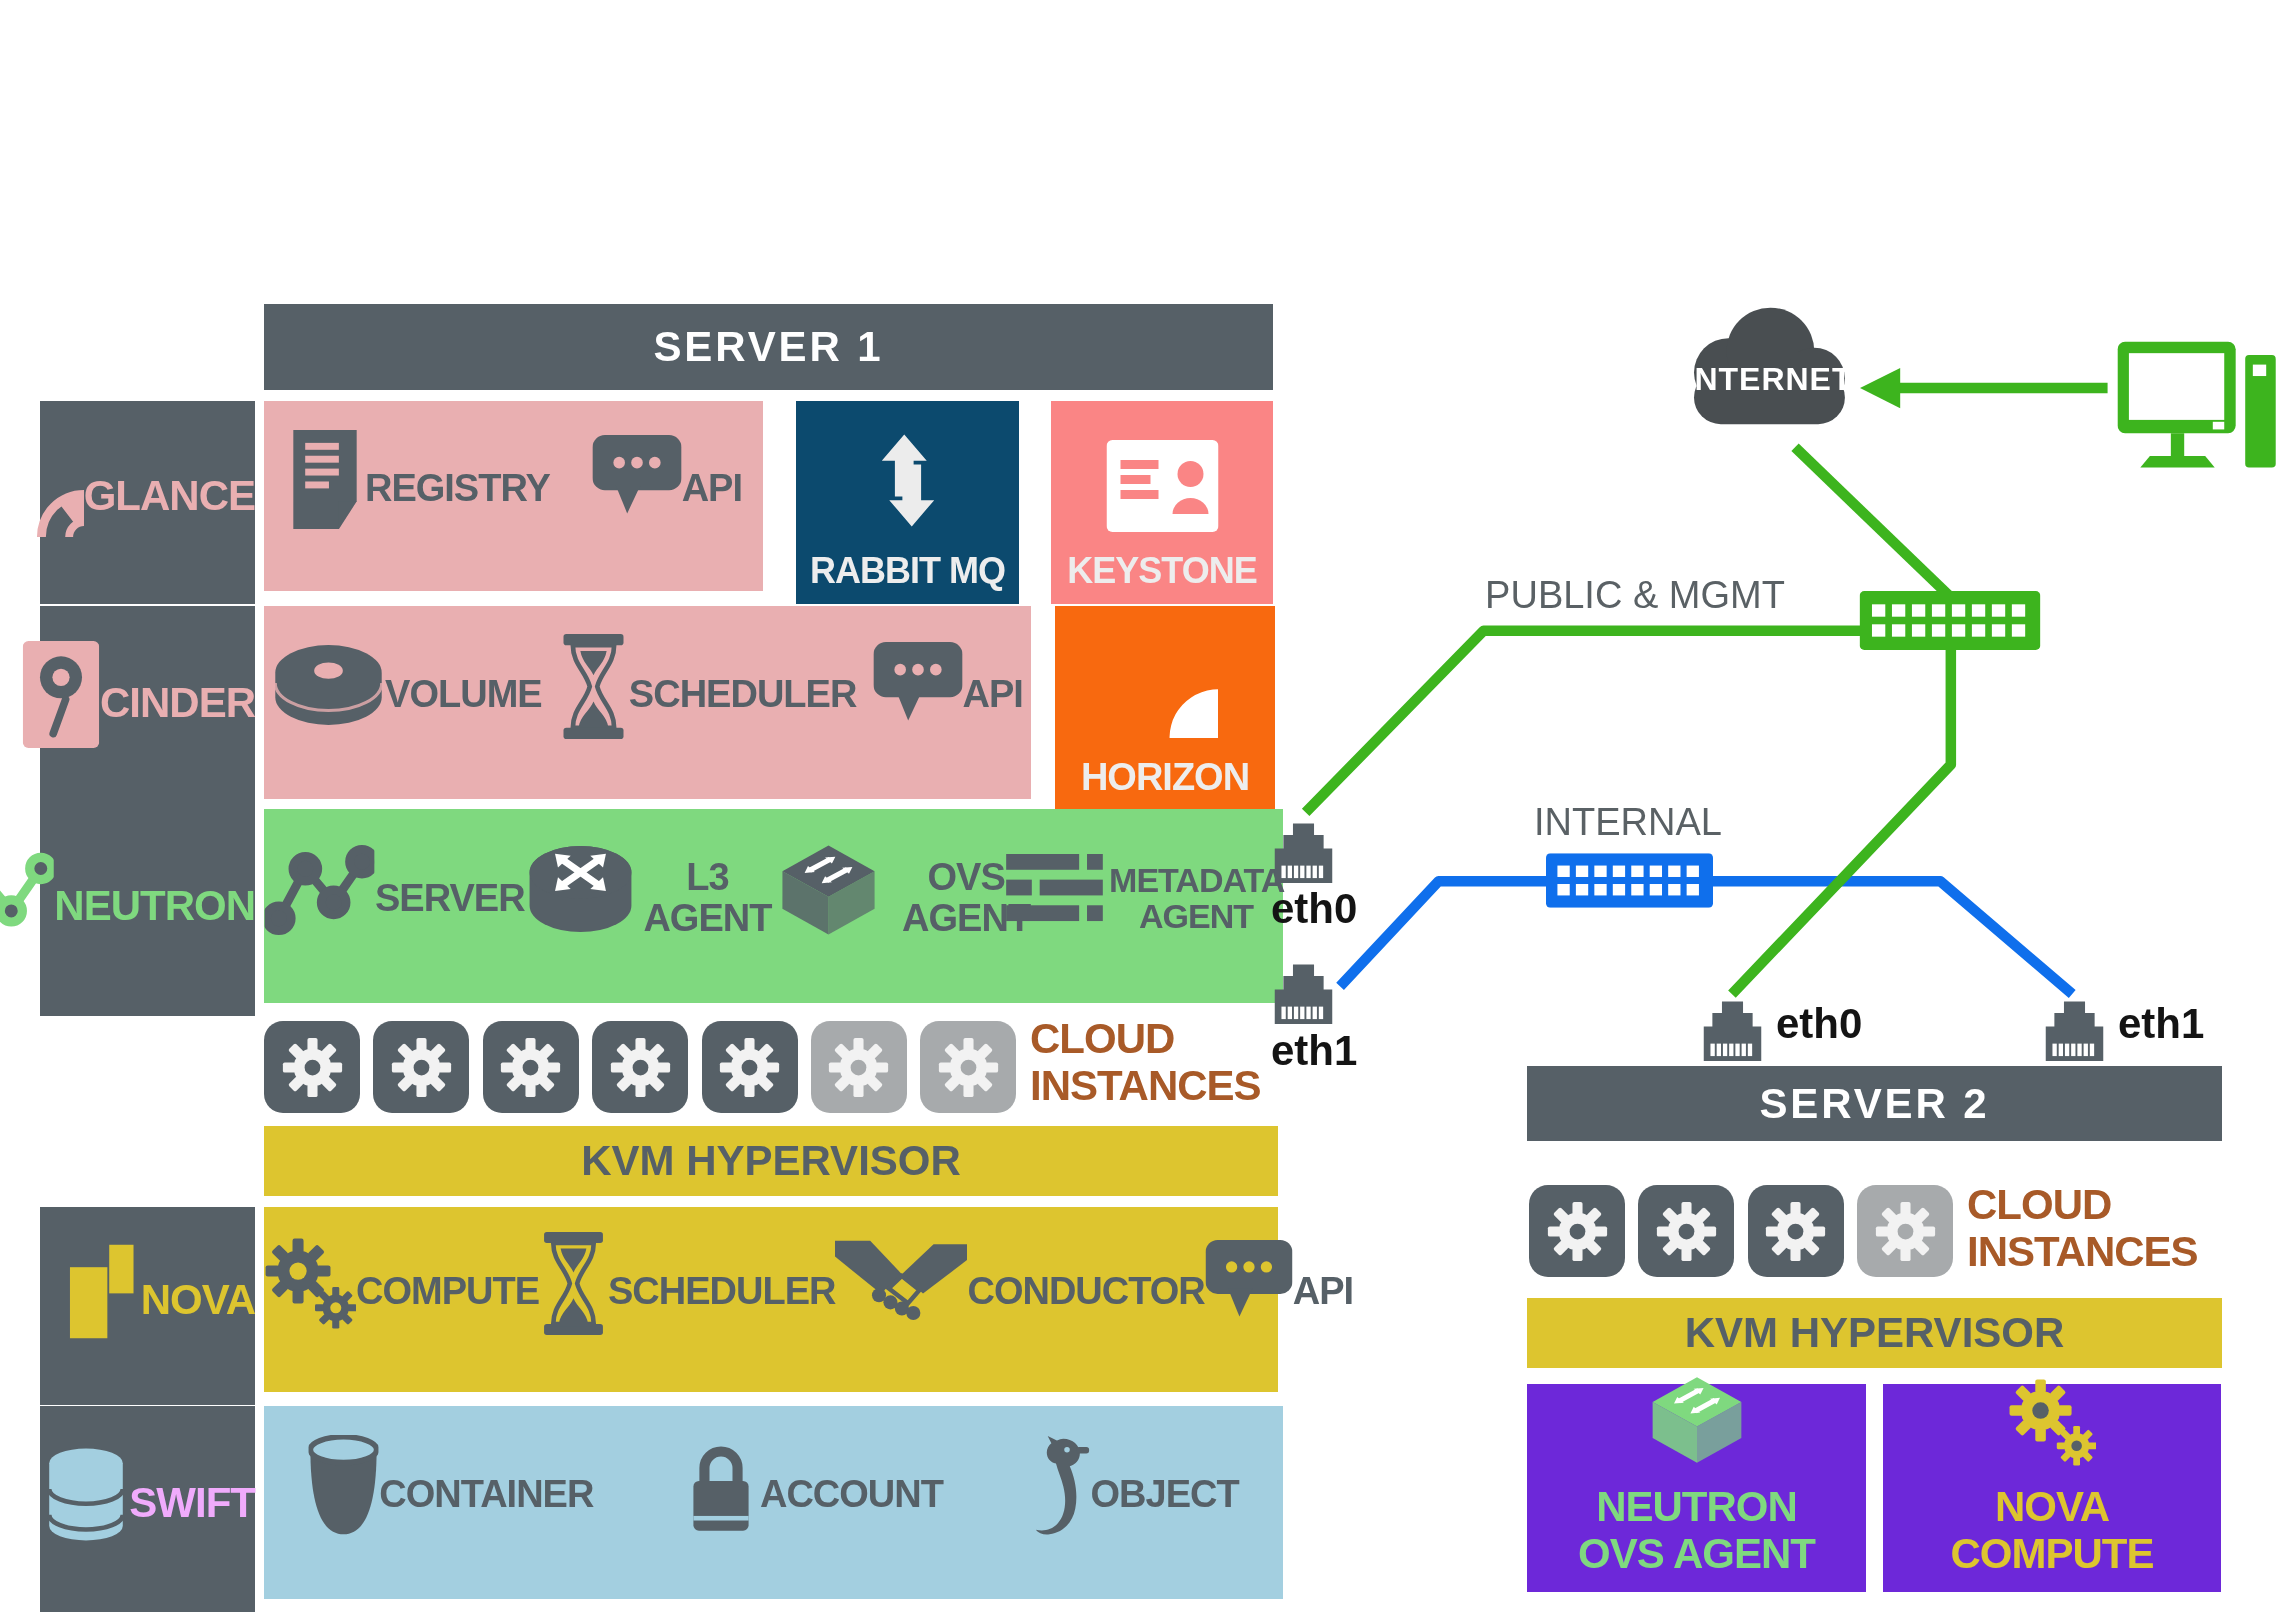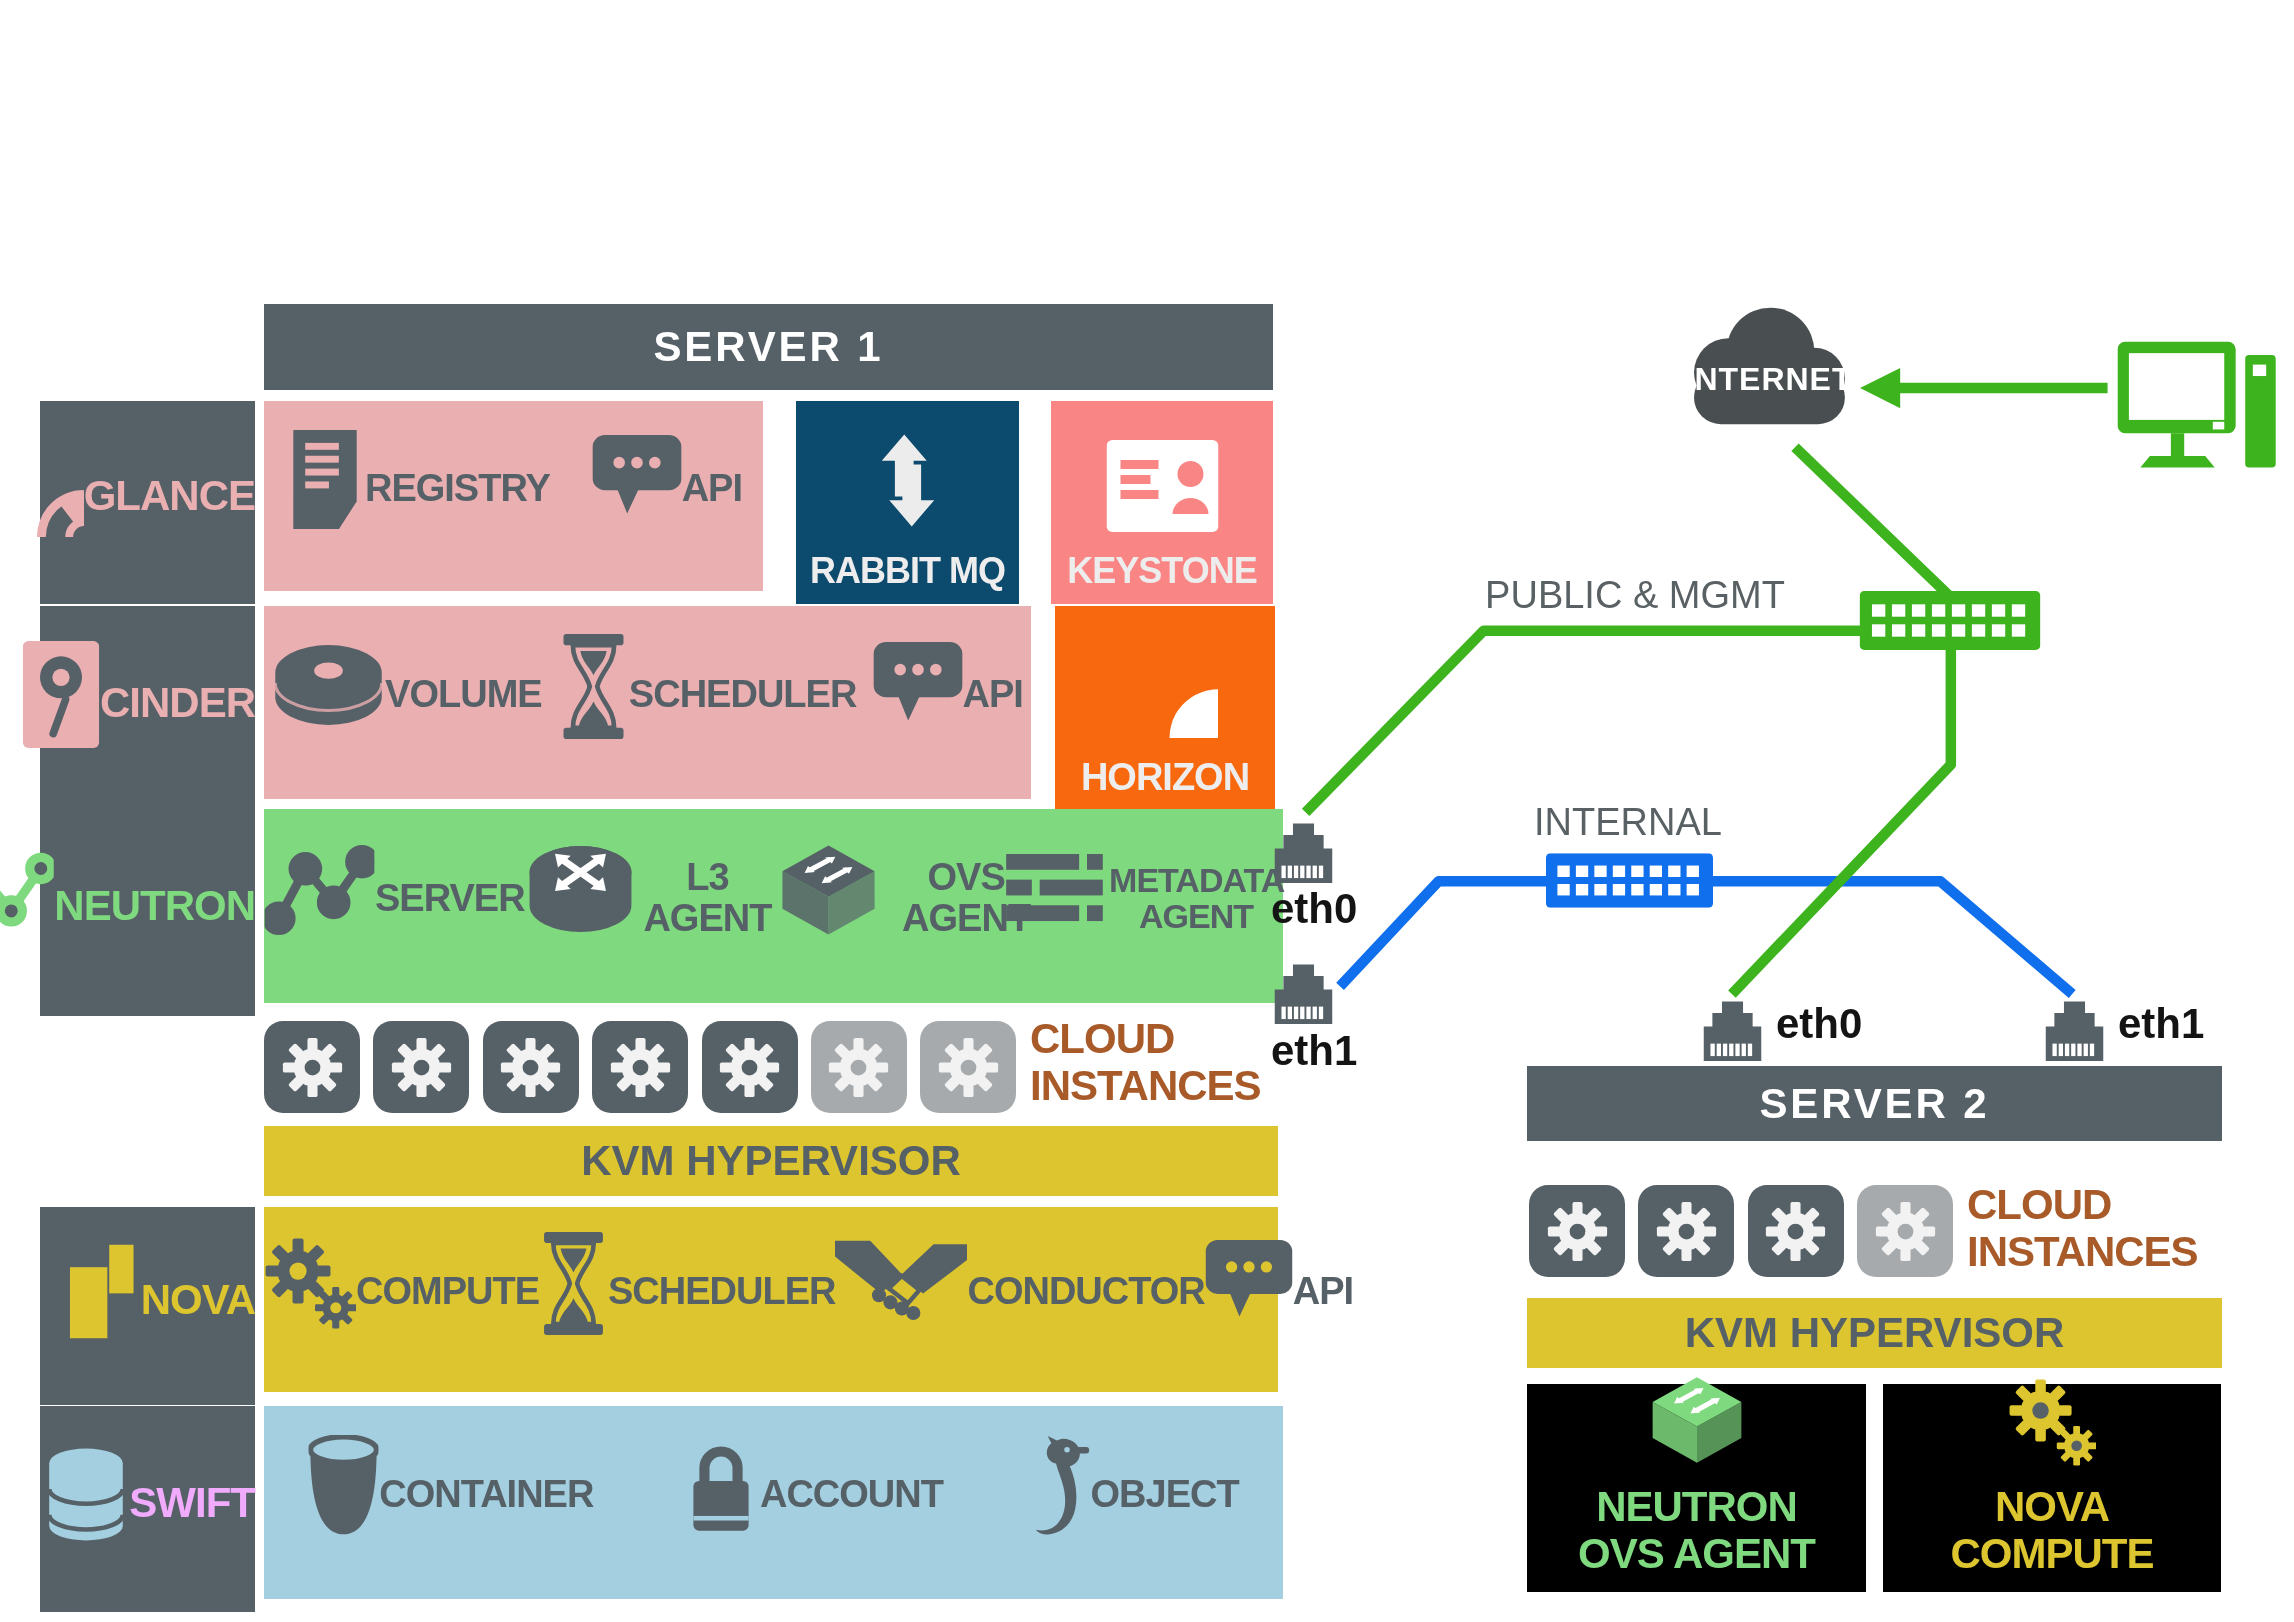--- a/index.html
+++ b/index.html
@@ -26,21 +26,21 @@
        justify-content:center;font-weight:700;font-size:42px;letter-spacing:0px}
   .tiles{position:absolute;display:flex;gap:13.4px}
   .tile{width:96px;height:92px;border-radius:19px;background:#566067;
         display:flex;align-items:center;justify-content:center;flex:0 0 auto}
   .tile svg{width:63px;height:63px;color:#f2f2f2;--hole:#566067}
   .tile.gray{background:#a7aaac}
   .tile.gray svg{--hole:#a7aaac}
   .citext{position:absolute;color:#a85a28;font-weight:700;font-size:42px;line-height:1.12;letter-spacing:-1px}
   .netlbl{position:absolute;color:#5a6165;font-size:38px;font-weight:400;text-align:center;letter-spacing:0}
   .ethlbl{position:absolute;color:#141414;font-size:42px;font-weight:700}
-  .bigcell{position:absolute;background:#000000;display:flex;flex-direction:column;
+  .bigcell{position:absolute;background:#6d28d9;display:flex;flex-direction:column;
            align-items:center;justify-content:flex-end;padding-bottom:15.3px}
   .bigcell .lbl{font-weight:700;font-size:42px;line-height:1.12;text-align:center;letter-spacing:-1px}
   .bigcell .ic{margin-bottom:13.4px}
   
   .c-pink{color:#e9afb1}.c-green{color:#7fd97f}.c-yellow{color:#ddc52f}.c-blue{color:#f0abfc}
   .bg-pink{background:#e9afb1;--bg:#e9afb1}
   .bg-green{background:#7fd97f;--bg:#7fd97f}
   .bg-yellow{background:#ddc52f;--bg:#ddc52f}
   .bg-blue{background:#a3cfe0;--bg:#a3cfe0}
   .bg-rust{background:#0c4a6e;--bg:#c4722e}

